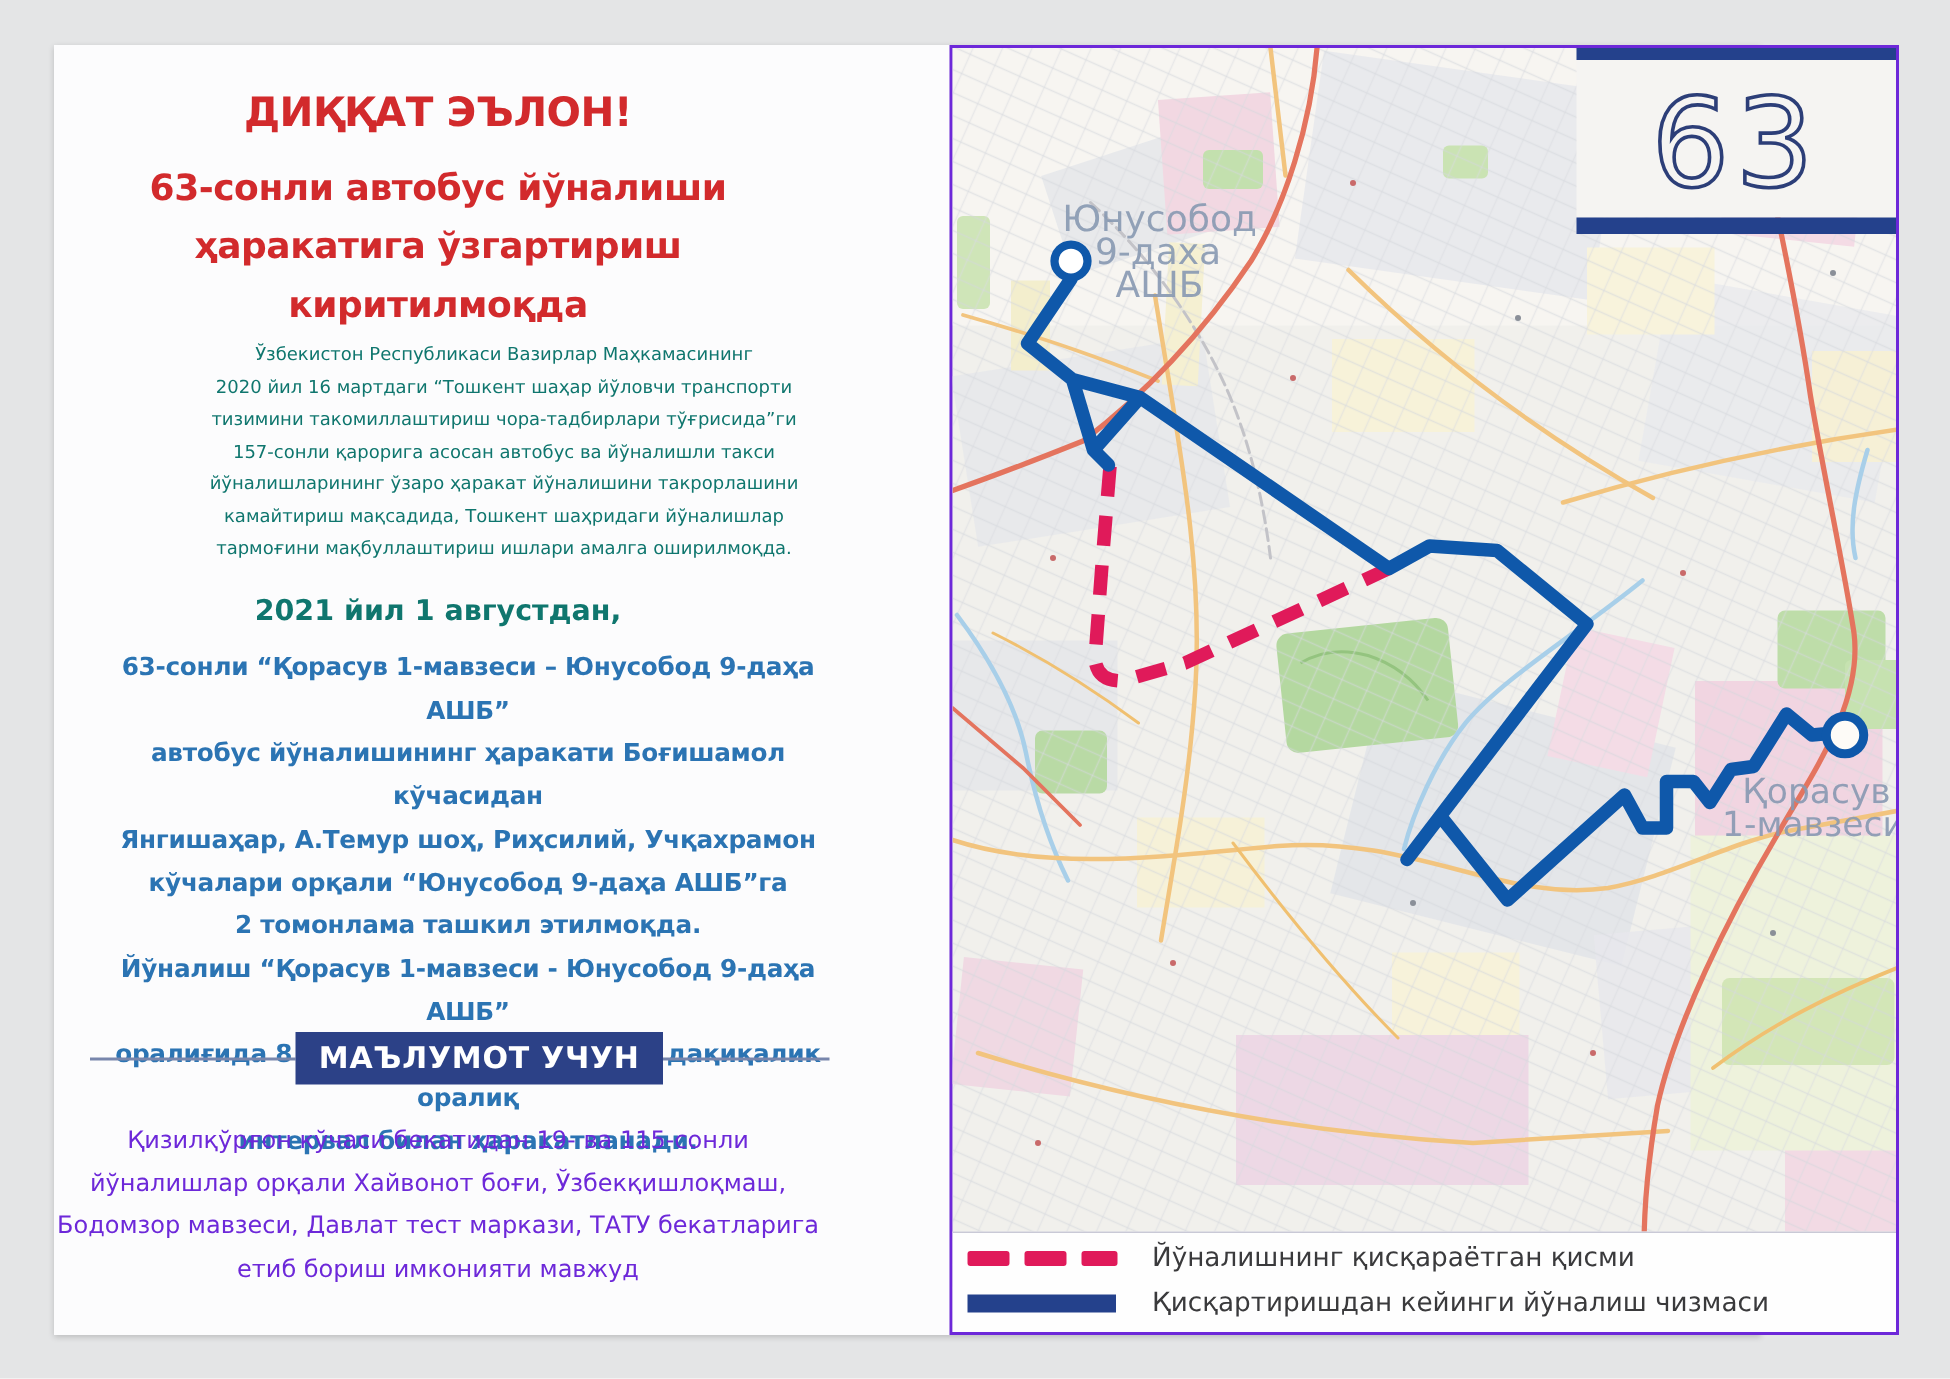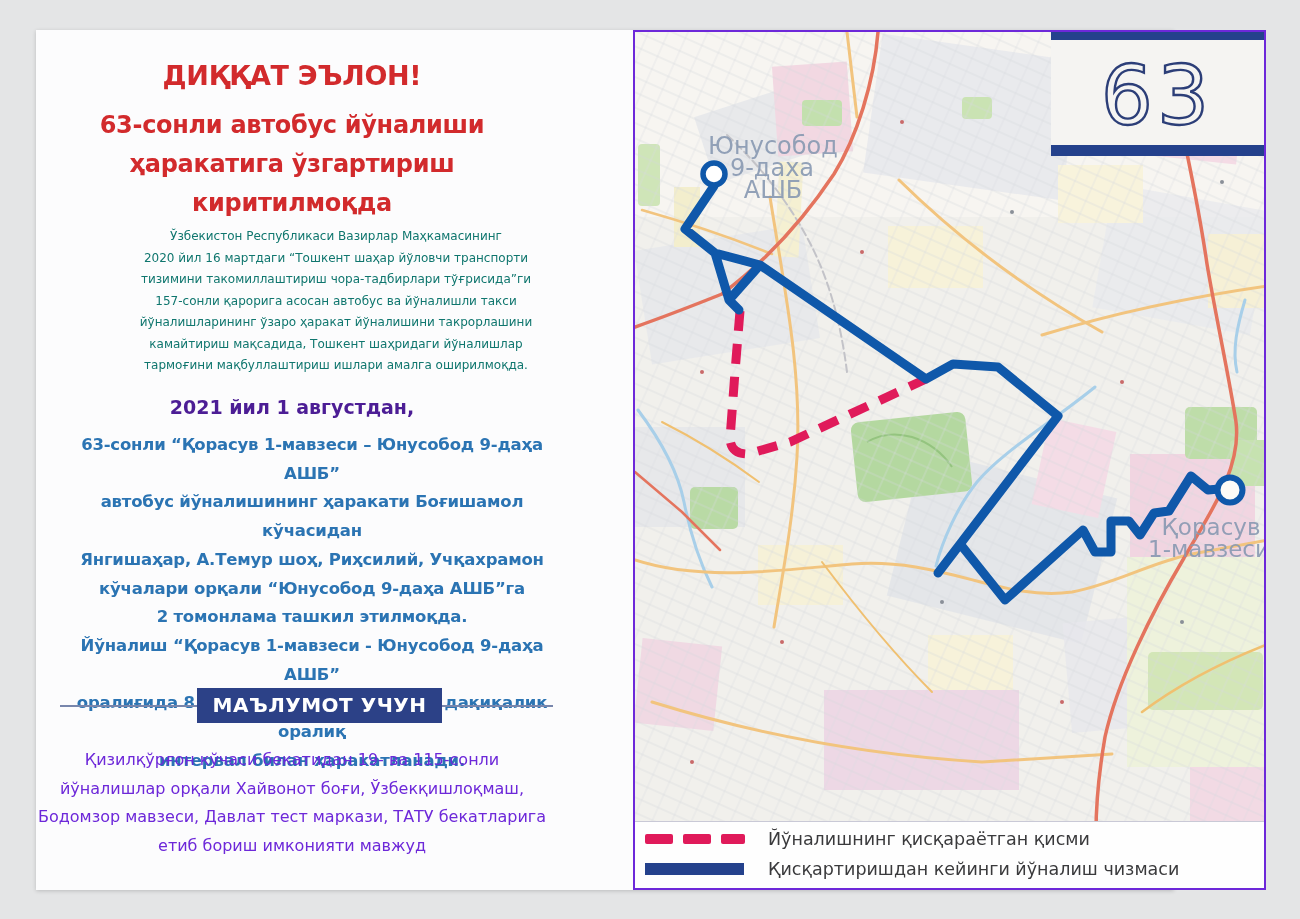--- a/index.html
+++ b/index.html
@@ -6,21 +6,21 @@
   .page{position:relative;width:1300px;height:919px;background:#e4e5e6;overflow:hidden;
         font-family:"DejaVu Sans","Liberation Sans",sans-serif;}
   .card{position:absolute;left:36px;top:30px;width:1138px;height:860px;background:#fcfcfd;
         box-shadow:0 1px 4px rgba(0,0,0,.18);}
   
   .content{position:absolute;left:0;top:0;width:512px;height:860px;text-align:center;}
   .content .abs{position:absolute;left:0;width:100%;}
   .title{top:30px;font-size:27px;font-weight:bold;color:#d22a2c;letter-spacing:-.3px;}
   .subtitle{top:76px;font-size:24px;font-weight:bold;color:#d22a2c;line-height:39px;letter-spacing:-.3px;}
   .intro{top:196px;font-size:12px;color:#0f766e;line-height:21.5px;padding-left:44px;}
-  .date-line{top:366px;font-size:19px;font-weight:bold;color:#4c1d95;}
+  .date-line{top:366px;font-size:19px;font-weight:bold;color:#0f766e;}
   .details{top:401px;font-size:16.5px;font-weight:bold;color:#2b74b3;line-height:28.7px;letter-spacing:-.2px;margin-left:20px;}
   .prewrap{white-space:pre-line;}
   .info-banner{position:absolute;top:658px;left:24px;width:493px;height:35px;display:flex;align-items:center;}
   .banner-line{height:2px;background:#7886ac;}
   .banner-line.l{width:137px;} .banner-line.r{flex:1;}
   .banner-box{width:245px;height:35px;background:#2c4187;color:#ffffff;font-size:20px;font-weight:bold;
               line-height:35px;text-align:center;letter-spacing:.5px;}
   .info-text{top:716px;font-size:16px;color:#6d28d9;line-height:28.5px;}
   
   .map-panel{position:absolute;left:597px;top:0;width:633px;height:860px;overflow:hidden;

